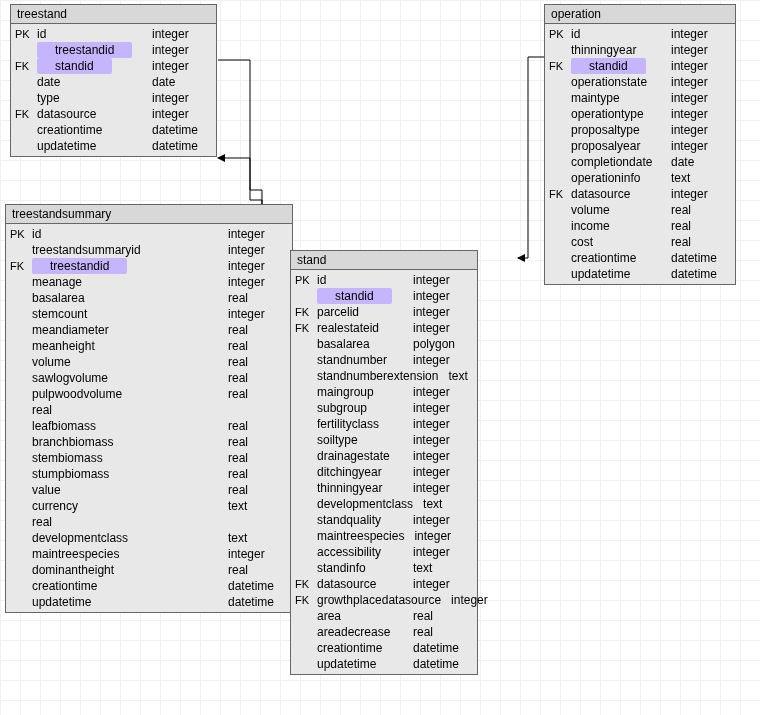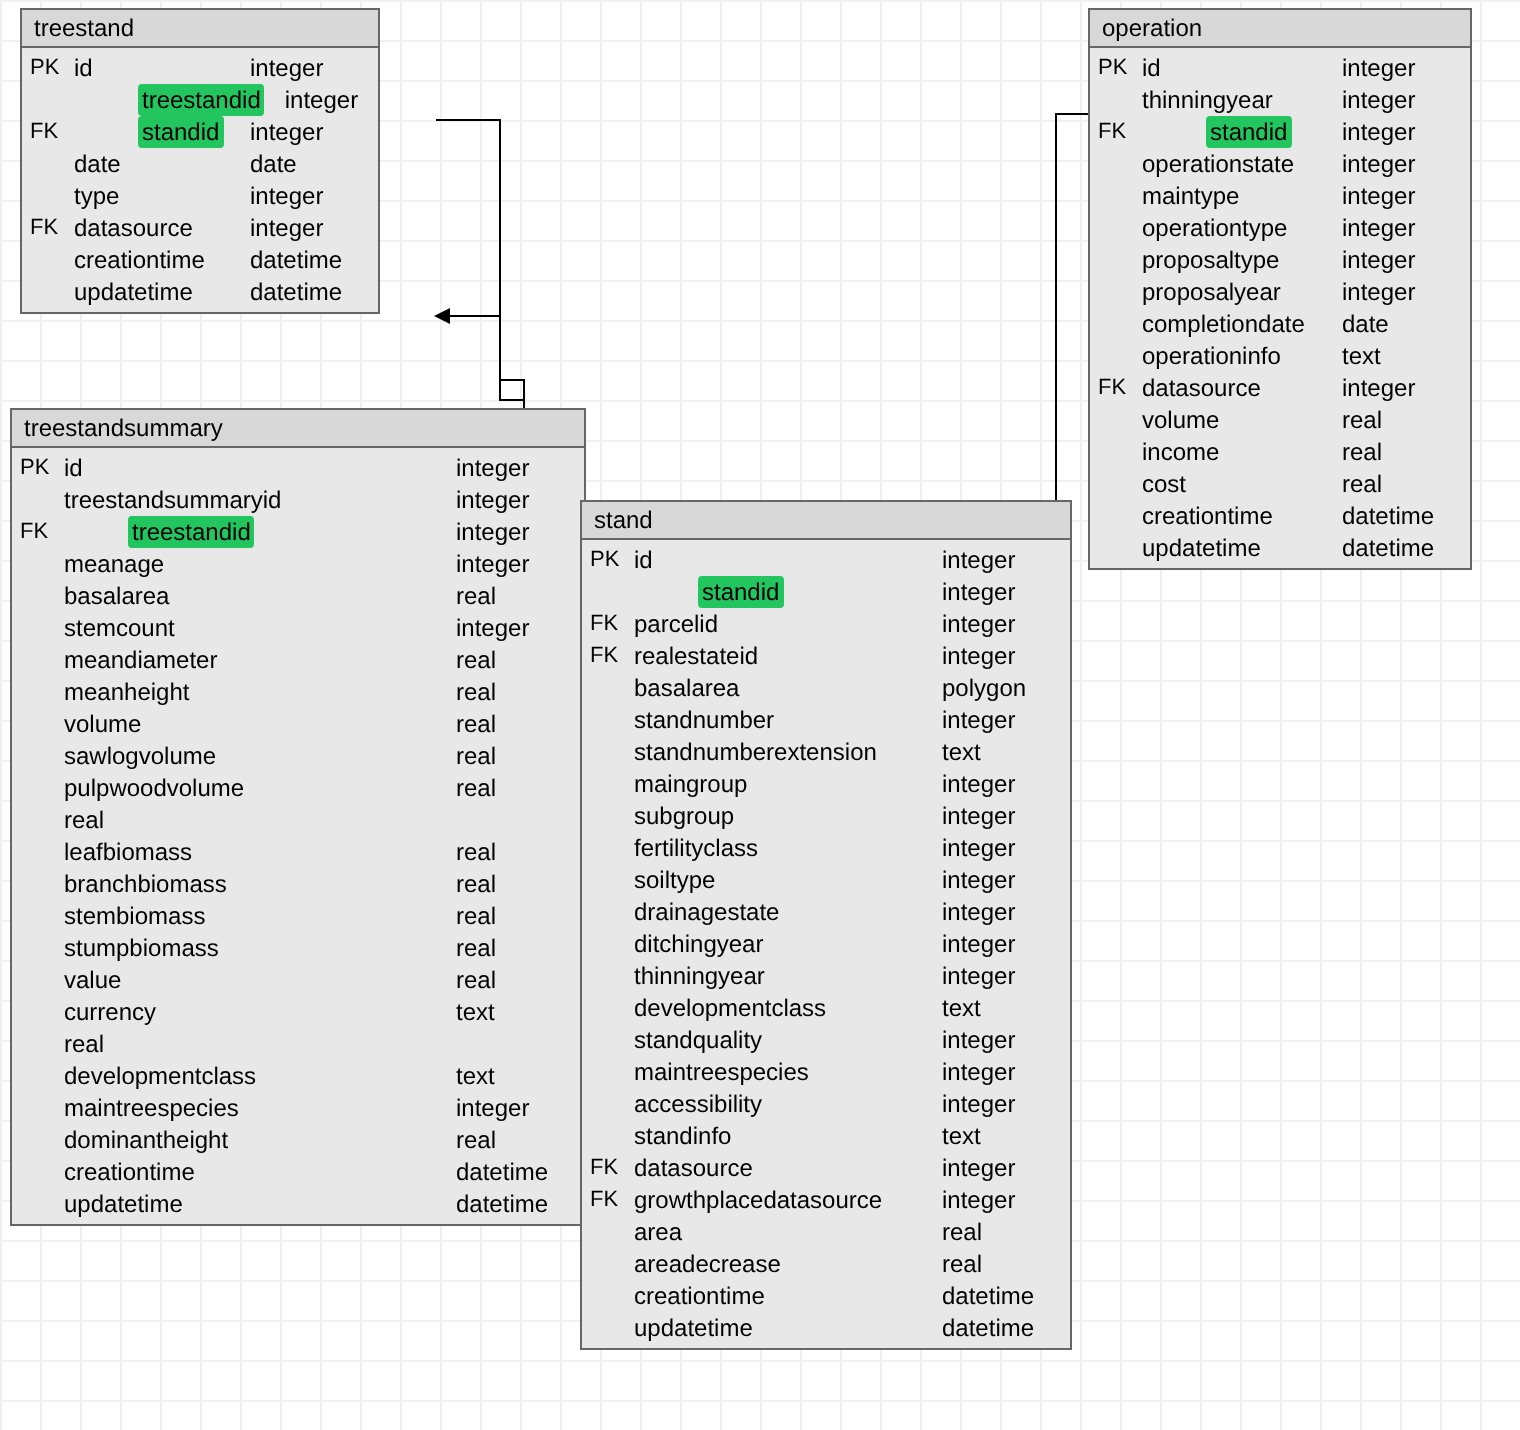--- a/index.html
+++ b/index.html
@@ -47,25 +47,24 @@
   .colname {
     flex: 1;
     padding-right: 10px;
   }
   .coltype {
     width: 60px;
     flex: none;
     text-align: left;
   }
   .hl {
-    background: #22c55e;
+    background: #c4b5fd;
     border-radius: 2px;
-    padding: 0 2px;
+    padding: 0 18px;
     display: inline-block;
-    margin-left: 32px;
   }
   svg.links {
     position: absolute;
     left: 0; top: 0;
     width: 760px; height: 715px;
     pointer-events: none;
   }
 </style>
 </head>
 <body>
@@ -77,21 +76,21 @@
     </marker>
   </defs>
 
   <path d="M 218 60 L 250 60 L 250 200 L 262 200 L 262 258 L 290 258" fill="none" stroke="#000" stroke-width="1" marker-end="url(#arrow)"></path>
 
   <path d="M 252 258 L 262 258 L 262 190 L 250 190 L 250 158 L 218 158" fill="none" stroke="#000" stroke-width="1" marker-end="url(#arrow)"></path>
 
   <path d="M 544 57 L 528 57 L 528 258 L 518 258" fill="none" stroke="#000" stroke-width="1" marker-end="url(#arrow)"></path>
 </svg>
 
-<div id="tbl-treestand" class="tbl" style="left:10px; top:4px; width:180px;">
+<div id="tbl-treestand" class="tbl" style="left:10px; top:4px; width:207px;">
   <div class="tbl-header">treestand</div>
   <div class="tbl-body">
       <div class="row">
         <span class="key">PK</span>
         <span class="colname">id</span>
         <span class="coltype">integer</span>
       </div>
       <div class="row">
         <span class="key"></span>
         <span class="colname"><span class="hl">treestandid</span></span>
@@ -247,21 +246,21 @@
         <span class="coltype">datetime</span>
       </div>
       <div class="row">
         <span class="key"></span>
         <span class="colname">updatetime</span>
         <span class="coltype">datetime</span>
       </div>
     </div>
 </div>
 
-<div id="tbl-stand" class="tbl" style="left:290px; top:250px; width:246px;">
+<div id="tbl-stand" class="tbl" style="left:290px; top:250px; width:188px;">
   <div class="tbl-header">stand</div>
   <div class="tbl-body">
       <div class="row">
         <span class="key">PK</span>
         <span class="colname">id</span>
         <span class="coltype">integer</span>
       </div>
       <div class="row">
         <span class="key"></span>
         <span class="colname"><span class="hl">standid</span></span>

